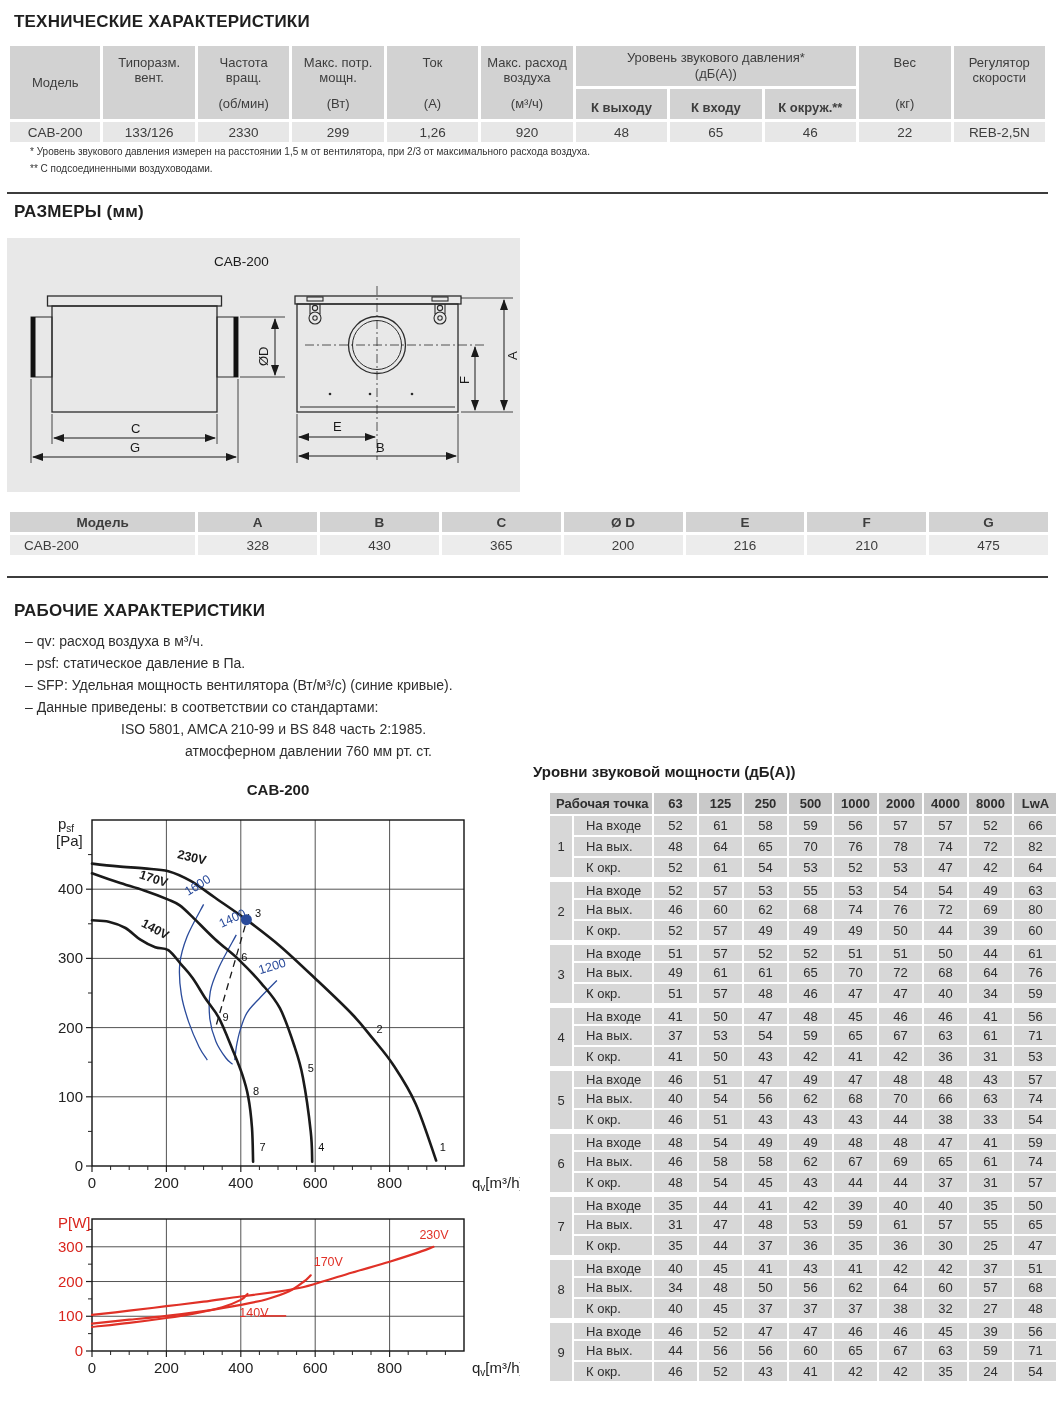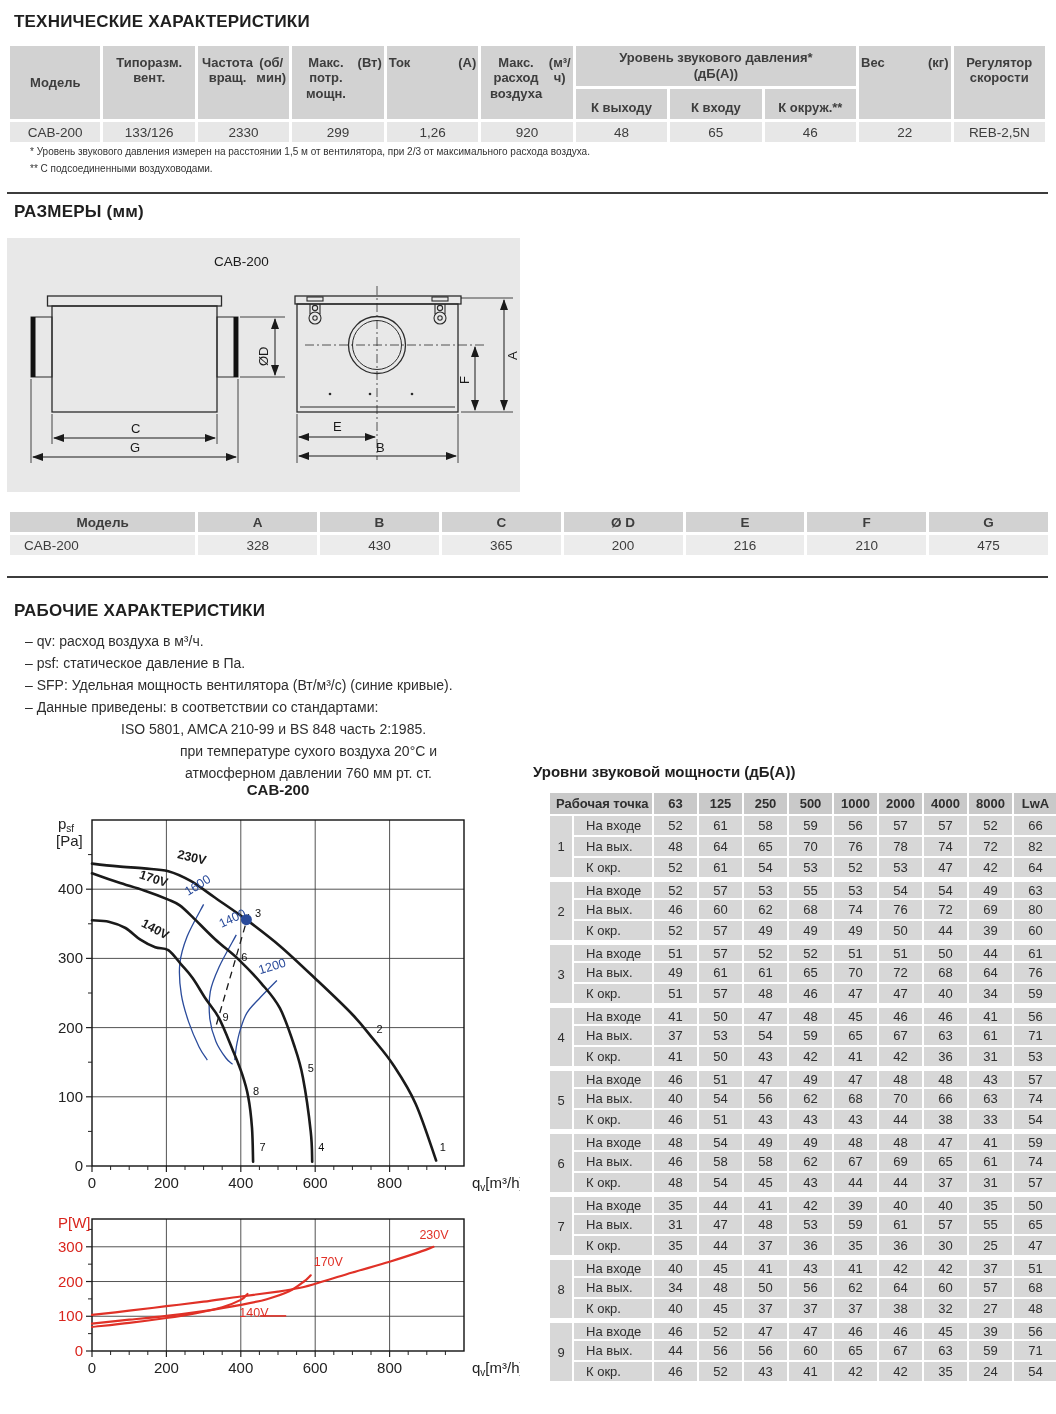--- a/index.html
+++ b/index.html
@@ -8,24 +8,24 @@
     font-family:"Liberation Sans","DejaVu Sans",sans-serif;color:#3d3d3d;
     -webkit-font-smoothing:antialiased;
   }
   .abs{position:absolute;}
   .sec-title{font-weight:bold;font-size:17px;color:#1f1f1f;letter-spacing:.2px;}
   .rule{height:2px;background:#3c3c3c;}
 
   
   table.tech{border-collapse:separate;border-spacing:3px;table-layout:fixed;width:1041px;}
   table.tech td{background:#e7e7e7;font-size:13px;color:#3d3d3d;vertical-align:middle;text-align:center;padding:0;}
-  table.tech tr.hr td{background:#d2d2d2;font-weight:bold;line-height:1.22;}
+  table.tech tr.hr td{background:#d2d2d2;font-weight:normal;line-height:1.22;}
   table.tech tr.hr2 td{background:#d2d2d2;font-weight:bold;height:26px;vertical-align:bottom;padding-bottom:4px;}
   table.tech tr.dr td{height:20px;font-size:13.5px;}
-  .v-split{display:flex;flex-direction:row;justify-content:space-between;height:66px;padding:5px 2px 4px 2px;box-sizing:border-box;}
+  .v-split{display:flex;flex-direction:column;justify-content:space-between;height:66px;padding:5px 2px 4px 2px;box-sizing:border-box;}
   .v-top{display:flex;flex-direction:column;justify-content:flex-start;height:66px;padding:5px 2px;box-sizing:border-box;}
   .v-center{display:flex;align-items:center;justify-content:center;height:66px;}
   td.spl-top{height:40px;vertical-align:middle;}
 
   .footnote{font-size:10px;color:#333;margin-left:16px;}
 
   
   table.dims{border-collapse:separate;border-spacing:3px;table-layout:fixed;width:1044px;}
   table.dims td{text-align:center;font-size:13.5px;padding:0;height:20px;}
   table.dims tr.hr td{background:#d2d2d2;font-weight:bold;}
@@ -258,21 +258,20 @@
 <div class="abs rule" style="left:7px;top:576px;width:1041px;"></div>
 
 <div class="abs sec-title" style="left:14px;top:601px;">РАБОЧИЕ ХАРАКТЕРИСТИКИ</div>
 
 <div class="abs bullets" style="left:25px;top:630px;width:510px;">
   <div>– qv: расход воздуха в м³/ч.</div>
   <div>– psf: статическое давление в Па.</div>
   <div>– SFP: Удельная мощность вентилятора (Вт/м³/с) (синие кривые).</div>
   <div>– Данные приведены: в соответствии со стандартами:</div>
   <div class="b4">ISO 5801, AMCA 210-99 и BS 848 часть 2:1985.</div>
-  <div class="b5">при температуре сухого воздуха 20°C и</div>
   <div class="b6">атмосферном давлении 760 мм рт. ст.</div>
 </div>
 
 <div class="abs chart-title" style="left:92px;top:781px;width:372px;">CAB-200</div>
 
 <svg id="chart-main" class="abs" style="left:40px;top:797px;" width="480" height="400" viewBox="0 0 480 400">
     <line x1="126.4" y1="23" x2="126.4" y2="369" stroke="#3f3f3f" stroke-width="0.9"></line>
     <line x1="200.8" y1="23" x2="200.8" y2="369" stroke="#3f3f3f" stroke-width="0.9"></line>
     <line x1="275.2" y1="23" x2="275.2" y2="369" stroke="#3f3f3f" stroke-width="0.9"></line>
     <line x1="349.6" y1="23" x2="349.6" y2="369" stroke="#3f3f3f" stroke-width="0.9"></line>

